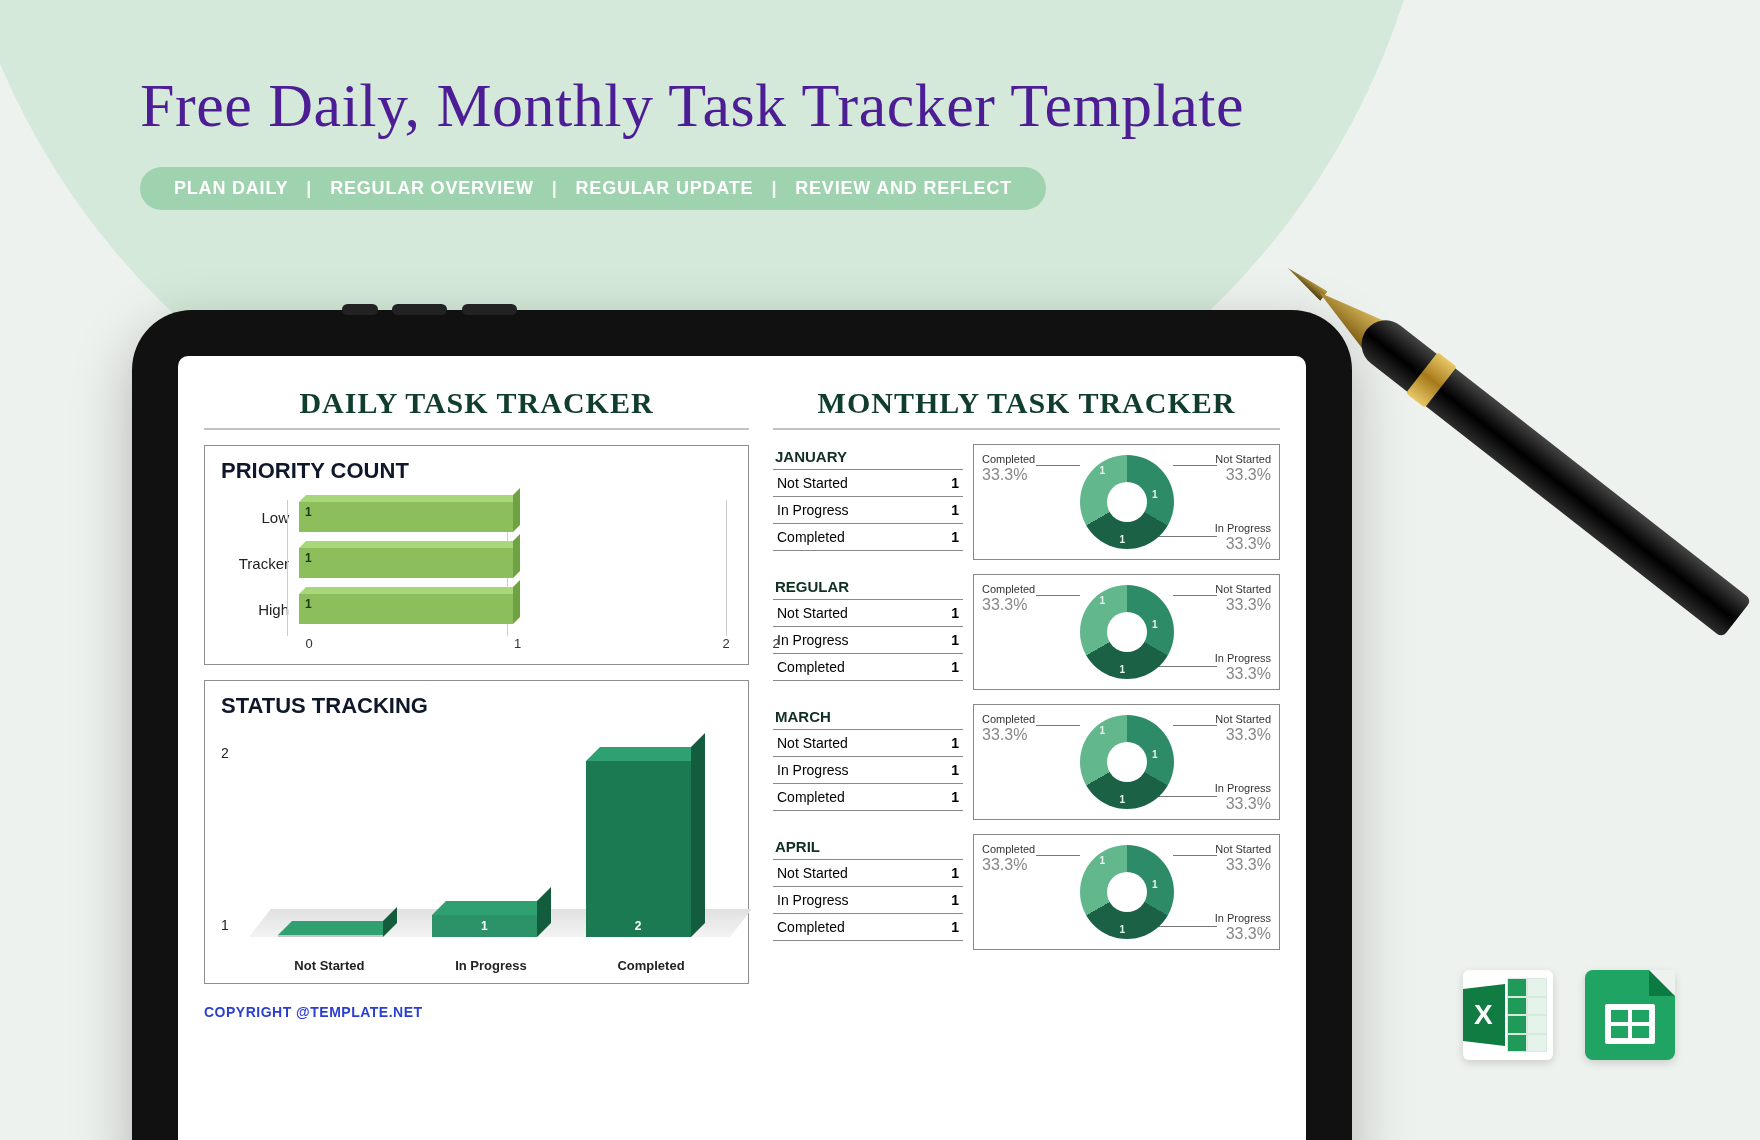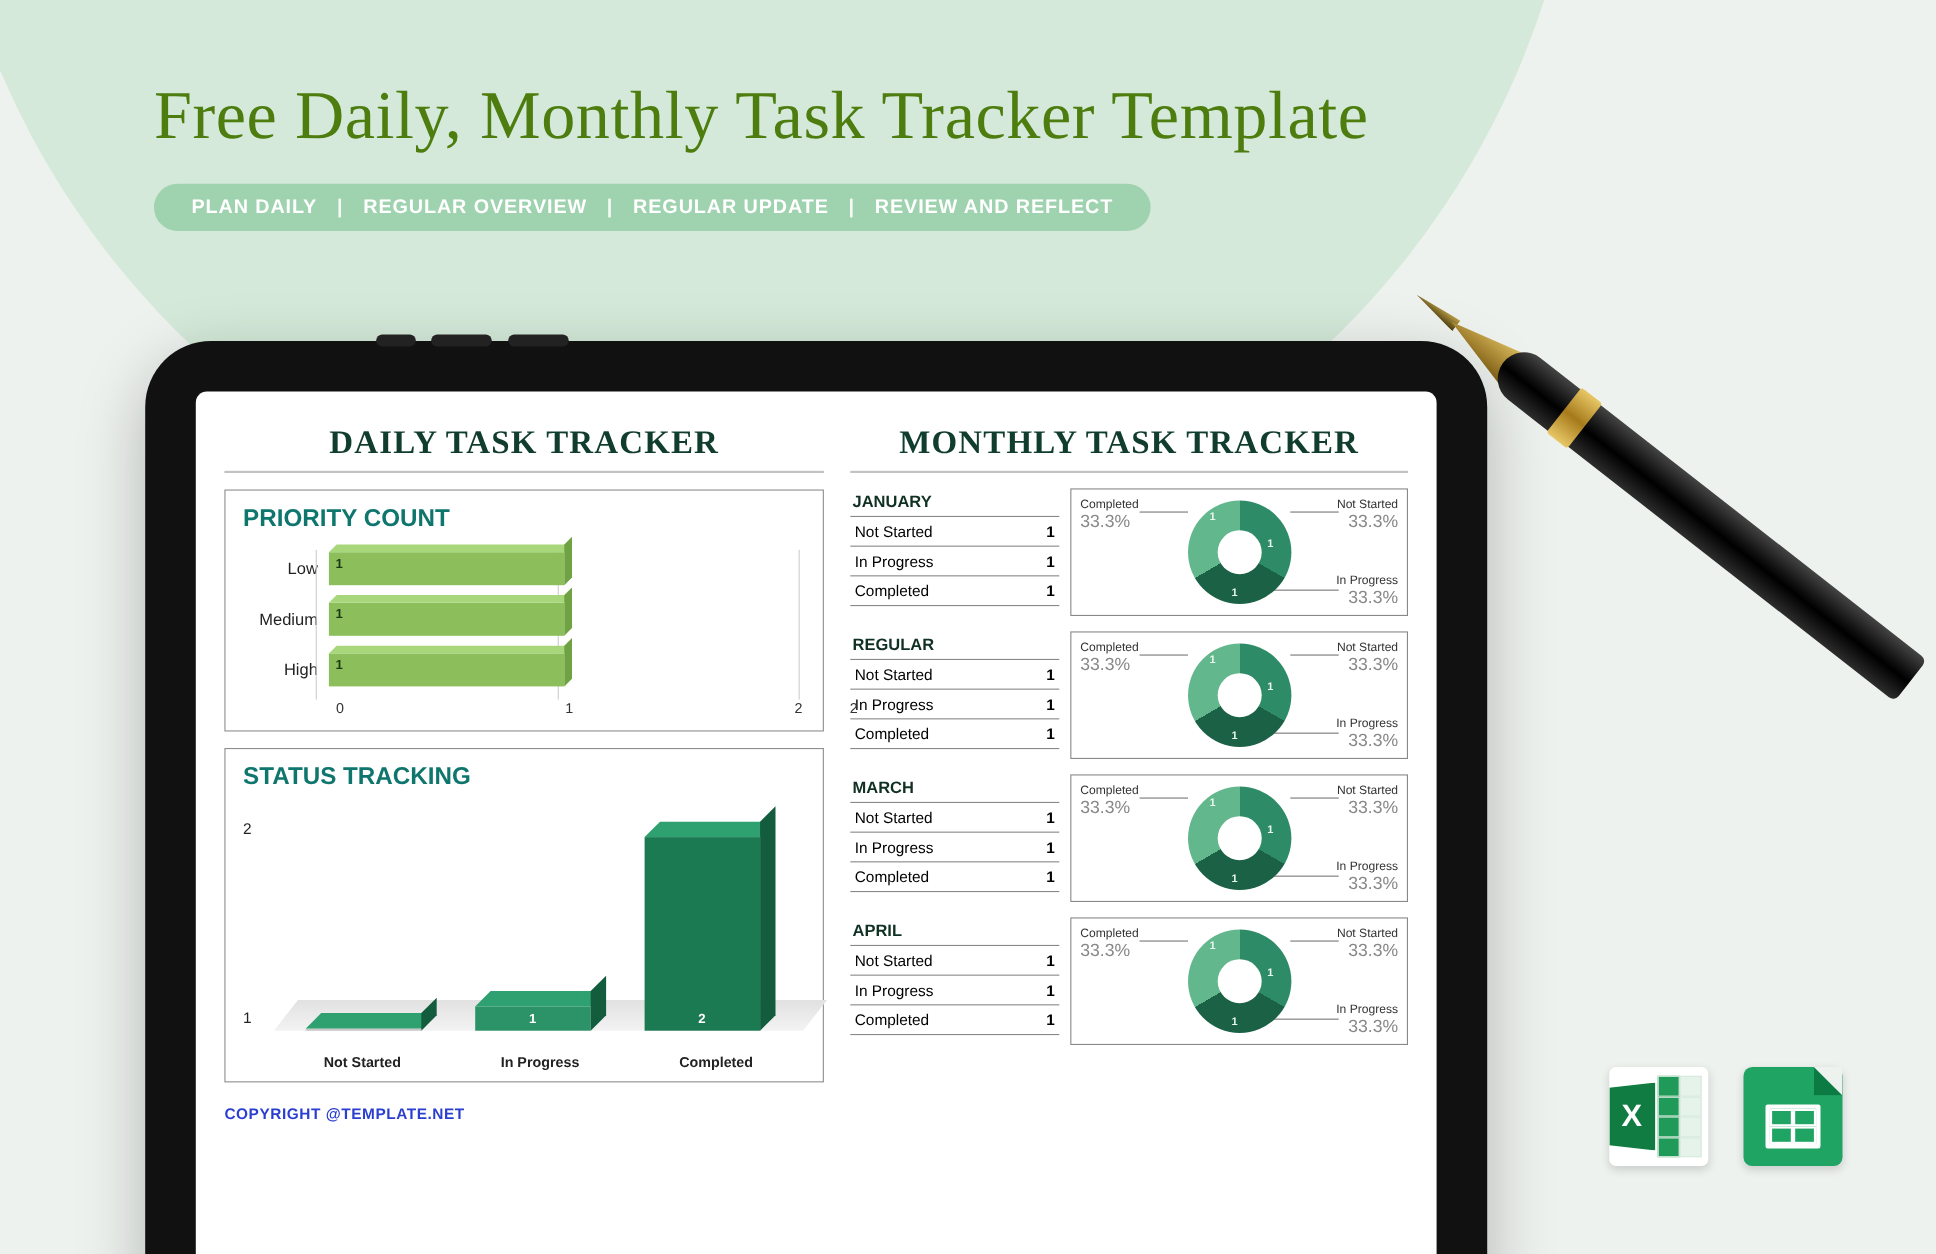--- a/index.html
+++ b/index.html
@@ -1,35 +1,35 @@
 <!DOCTYPE html>
 <html><head>
 <meta charset="utf-8">
 <style>
 *{box-sizing:border-box;margin:0;padding:0}
 body{width:1760px;height:1140px;background:#eef2ef;font-family:"Segoe UI",Arial,sans-serif;position:relative;overflow:hidden}
 
 .bg-blob{position:absolute;width:1500px;height:1500px;border-radius:50%;background:#d4e9d9;top:-980px;left:-60px;z-index:0}
 .page{position:relative;z-index:1;padding:70px 140px 0 140px}
-.title{font-family:Georgia,"Times New Roman",serif;font-size:62px;font-weight:400;color:#4d7c0f;letter-spacing:.5px}
+.title{font-family:Georgia,"Times New Roman",serif;font-size:62px;font-weight:400;color:#4c1d95;letter-spacing:.5px}
 .subtitle{margin-top:14px;font-size:26px;color:#2b3a2b;letter-spacing:.3px}
 .pill-row{margin-top:26px;display:inline-flex;align-items:center;background:#9fd2af;border-radius:999px;padding:11px 34px;color:#fff;font-size:18px;font-weight:700;letter-spacing:.8px}
 .pill-row span.sep{margin:0 18px;opacity:.9}
 
 .tablet{position:absolute;left:132px;top:310px;width:1220px;height:890px;background:#111;border-radius:60px;padding:46px;box-shadow:0 20px 60px rgba(0,0,0,.25)}
 .tablet:before{content:"";position:absolute;top:-6px;left:210px;width:36px;height:11px;background:#222;border-radius:7px}
 .tablet:after{content:"";position:absolute;top:-6px;left:260px;width:55px;height:11px;background:#222;border-radius:7px}
 .tab-btn3{position:absolute;top:-6px;left:330px;width:55px;height:11px;background:#222;border-radius:7px}
 .screen{width:100%;height:100%;background:#fff;border-radius:10px;display:flex;padding:24px 26px;gap:24px;overflow:hidden}
 .col{display:flex;flex-direction:column}
 .col-left{width:545px}
 .col-right{flex:1}
 .section-title{font-family:Georgia,serif;font-size:30px;font-weight:700;color:#103d2e;text-align:center;padding:6px 0 8px;border-bottom:2px solid #c2c2c2;letter-spacing:1px}
 .panel{border:1px solid #8e8e8e;margin-top:15px;background:#fff}
-.panel-title{font-size:22px;font-weight:700;color:#0f766e;padding:12px 16px 4px}
+.panel-title{font-size:22px;font-weight:700;color:#0f172a;padding:12px 16px 4px}
 
 .hb-chart{padding:6px 22px 10px;position:relative}
 .hb-row{display:flex;align-items:center;height:46px}
 .hb-label{width:72px;text-align:right;font-size:15px;color:#222;padding-right:10px}
 .hb-track{flex:1;position:relative;height:24px}
 .hb-bar{position:absolute;left:0;height:30px;background:#8cbf5b;top:-3px}
 .hb-bar:before{content:"";position:absolute;left:0;right:0;top:-7px;height:7px;background:#a8d67a;transform:skewX(-45deg);transform-origin:bottom left}
 .hb-bar:after{content:"";position:absolute;right:-7px;top:-7px;width:7px;bottom:0;background:#6fa243;transform:skewY(-45deg);transform-origin:top left}
 .hb-val{position:absolute;left:6px;top:3px;font-size:12px;font-weight:700;color:#1a3a12}
 .hb-axis{display:flex;margin-left:82px;margin-top:4px;font-size:13px;color:#333;position:relative}
@@ -118,21 +118,21 @@
           </div>
           <div class="hb-row">
             <div class="hb-label">Low</div>
             <div class="hb-track">
                 <div class="hb-bar" style="width:50%">
                   <span class="hb-val">1</span>
                 </div>
               </div>
           </div>
           <div class="hb-row">
-            <div class="hb-label">Medium</div>
+            <div class="hb-label">Tracker</div>
             <div class="hb-track">
                 <div class="hb-bar" style="width:50%">
                   <span class="hb-val">1</span>
                 </div>
               </div>
           </div>
           <div class="hb-row">
             <div class="hb-label">High</div>
             <div class="hb-track">
                 <div class="hb-bar" style="width:50%">

